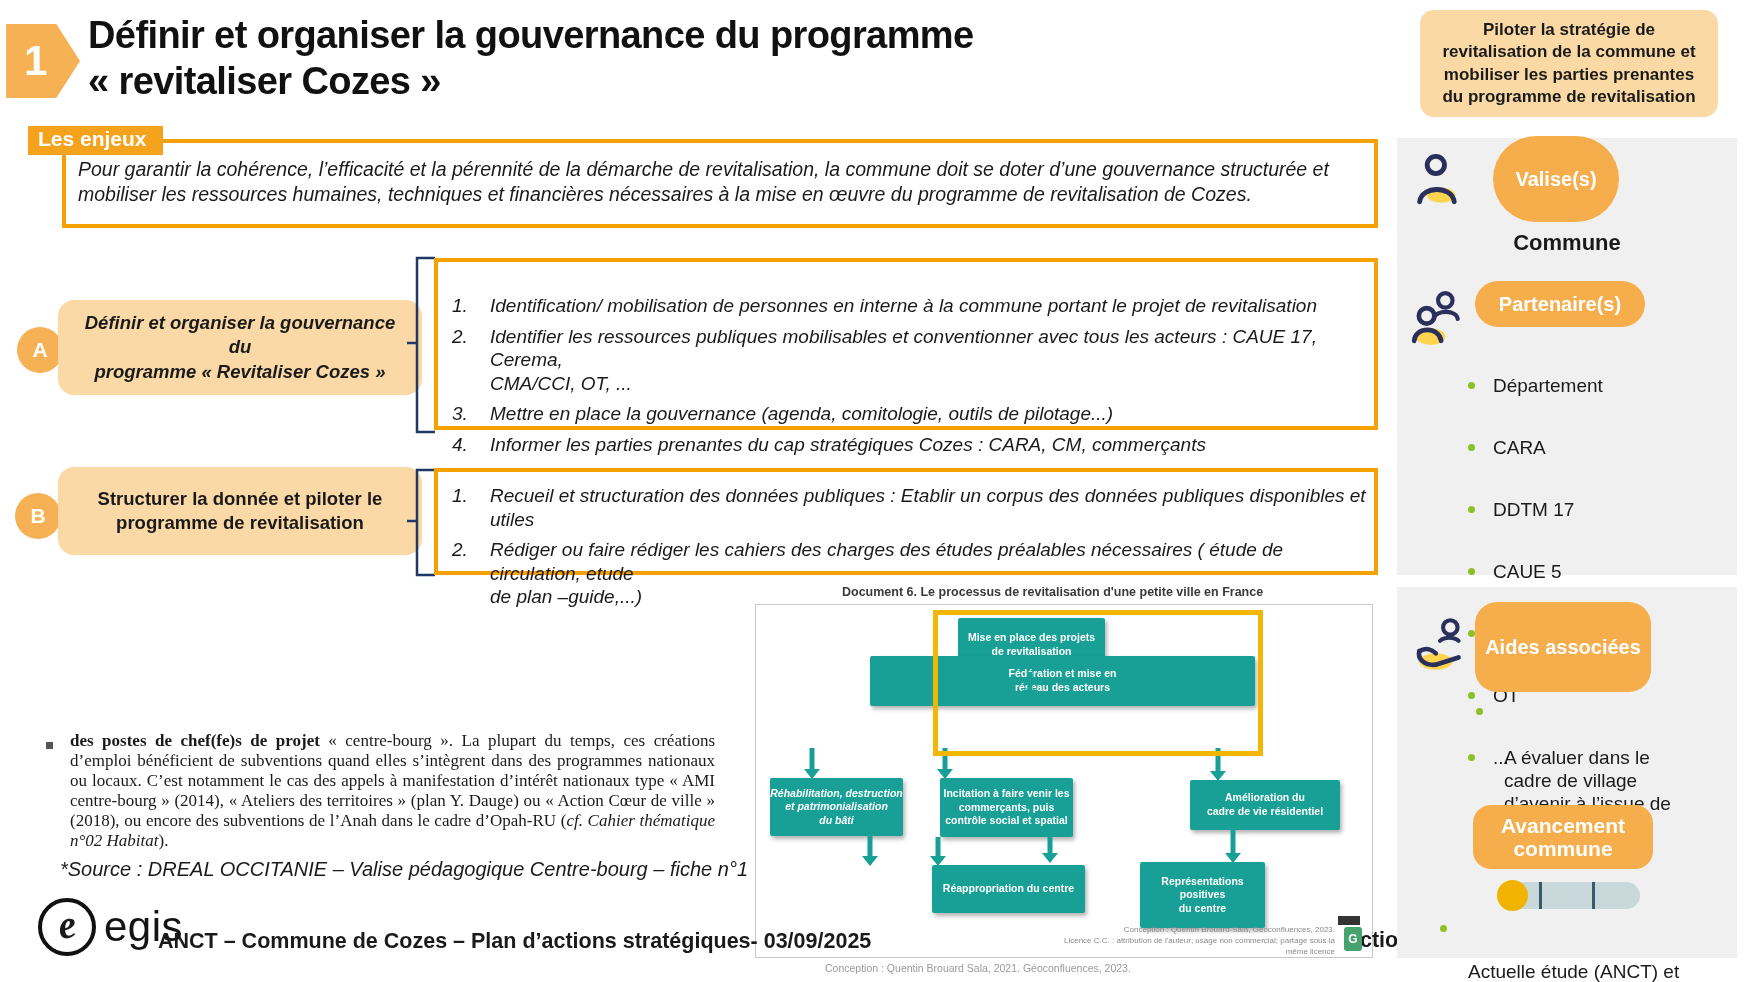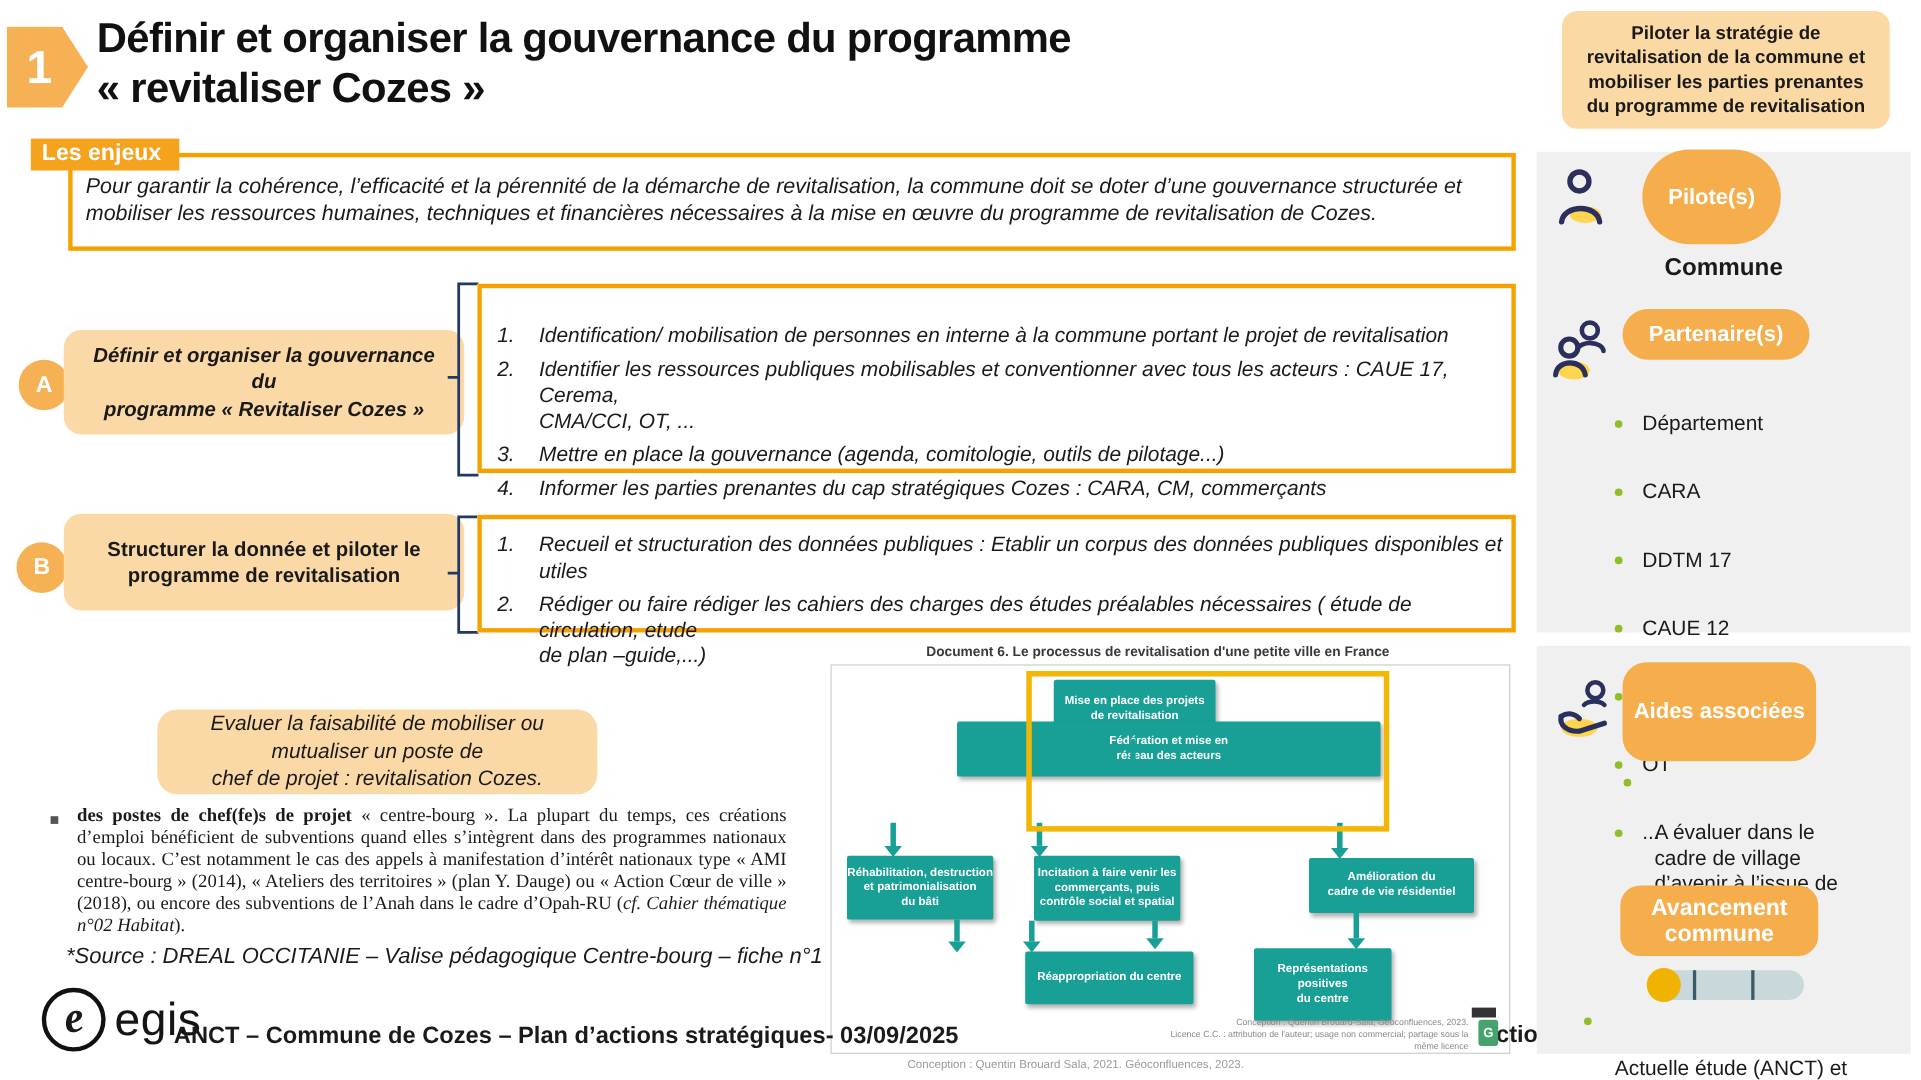--- a/index.html
+++ b/index.html
@@ -133,35 +133,33 @@
     <path class="bracket" d="M30 2 H12 V53 H2 M12 53 V107 H30"></path>
   </svg>
   <div class="abs list-box" style="left:434px;top:468px;width:944px;height:107px;padding-top:12px;">
     <ol class="num-list">
       <li>Recueil et structuration des données publiques : Etablir un corpus des données publiques disponibles et utiles</li>
       <li>Rédiger ou faire rédiger les cahiers des charges des études préalables nécessaires ( étude de circulation, etude
 de plan –guide,...)</li>
     </ol>
   </div>
 
-  <div class="abs note-box preline">Evaluer la faisabilité de mobiliser ou mutualiser un poste de
-chef de projet : revitalisation Cozes.</div>
   <div class="abs excerpt-bullet"></div>
   <div class="abs excerpt">
     <b>des postes de chef(fe)s de projet</b><span> « centre-bourg ». La plupart du temps, ces créations d’emploi bénéficient de subventions quand elles s’intègrent dans des programmes nationaux ou locaux. C’est notamment le cas des appels à manifestation d’intérêt nationaux type « AMI centre-bourg » (2014), « Ateliers des territoires » (plan Y. Dauge) ou « Action Cœur de ville » (2018), ou encore des subventions de l’Anah dans le cadre d’Opah-RU (</span><i>cf. Cahier thématique n°02 Habitat</i><span>).</span>
   </div>
   <div class="abs source-line">*Source : DREAL OCCITANIE – Valise pédagogique Centre-bourg – fiche n°1</div>
 
   <div class="abs fig-caption-top">Document 6. Le processus de revitalisation d'une petite ville en France</div>
   <div class="abs fig-box"></div>
   <div class="node" style="left:958px;top:618px;width:147px;height:54px;">Mise en place des projets
 de revitalisation</div>
   <div class="node" style="left:870px;top:656px;width:385px;height:50px;">Fédération et mise en
 réseau des acteurs</div>
-  <div class="node" style="left:770px;top:778px;width:133px;height:58px;">Réhabilitation, destruction
+  <div class="node" style="left:770px;top:778px;width:133px;height:58px;font-style:italic;">Réhabilitation, destruction
 et patrimonialisation
 du bâti</div>
   <div class="node" style="left:940px;top:778px;width:133px;height:59px;">Incitation à faire venir les
 commerçants, puis
 contrôle social et spatial</div>
   <div class="node" style="left:1190px;top:780px;width:150px;height:50px;">Amélioration du
 cadre de vie résidentiel</div>
   <div class="node" style="left:932px;top:865px;width:153px;height:48px;">Réappropriation du centre</div>
   <div class="node" style="left:1140px;top:862px;width:125px;height:66px;">Représentations positives
 du centre</div>
@@ -194,35 +192,35 @@
   <div class="abs mini-logo-green">G</div>
   <div class="abs fig-caption-bottom">Conception : Quentin Brouard Sala, 2021. Géoconfluences, 2023.</div>
   <div class="abs fragment-ctio">ction</div>
 
   <div class="abs panel panel1"></div>
   <svg class="abs side-icon" style="left:1413px;top:152px;" width="50" height="54" viewBox="0 0 46 50">
     <ellipse cx="26" cy="40" rx="13" ry="7" fill="#FFD44F"></ellipse>
     <circle cx="21" cy="12" r="8" fill="none" stroke="#2A2F5B" stroke-width="4.5"></circle>
     <path d="M6 46 C8 31 36 31 38 46" fill="none" stroke="#2A2F5B" stroke-width="4.5" stroke-linecap="round"></path>
   </svg>
-  <div class="abs pill pilote-pill">Pilote(s)</div>
+  <div class="abs pill pilote-pill">Valise(s)</div>
   <div class="abs commune-label">Commune</div>
   <svg class="abs side-icon" style="left:1410px;top:290px;" width="54" height="56" viewBox="0 0 52 54">
     <ellipse cx="20" cy="45" rx="14" ry="8" fill="#FFD44F"></ellipse>
     <circle cx="34" cy="10" r="7" fill="none" stroke="#2A2F5B" stroke-width="4"></circle>
     <path d="M23 27 C25 19 45 19 46 28" fill="none" stroke="#2A2F5B" stroke-width="4" stroke-linecap="round"></path>
     <circle cx="16" cy="25" r="7.5" fill="none" stroke="#2A2F5B" stroke-width="4.5"></circle>
     <path d="M4 49 C5 35 28 35 30 49" fill="none" stroke="#2A2F5B" stroke-width="4.5" stroke-linecap="round"></path>
   </svg>
   <div class="abs pill partenaire-pill">Partenaire(s)</div>
   <ul class="abs green-list">
     <li>Département</li>
     <li>CARA</li>
     <li>DDTM 17</li>
-    <li>CAUE 12</li>
+    <li>CAUE 5</li>
     <li>CMA/CCI/CA</li>
     <li>OT</li>
     <li>...</li>
   </ul>
 
   <div class="abs panel panel2"></div>
   <svg class="abs side-icon" style="left:1411px;top:616px;" width="60" height="56" viewBox="0 0 58 54">
     <ellipse cx="24" cy="44" rx="16" ry="8" fill="#FFD44F"></ellipse>
     <circle cx="38" cy="11" r="7" fill="none" stroke="#2A2F5B" stroke-width="4"></circle>
     <path d="M28 24 c4 -4 14 -4 18 0" fill="none" stroke="#2A2F5B" stroke-width="4" stroke-linecap="round"></path>

